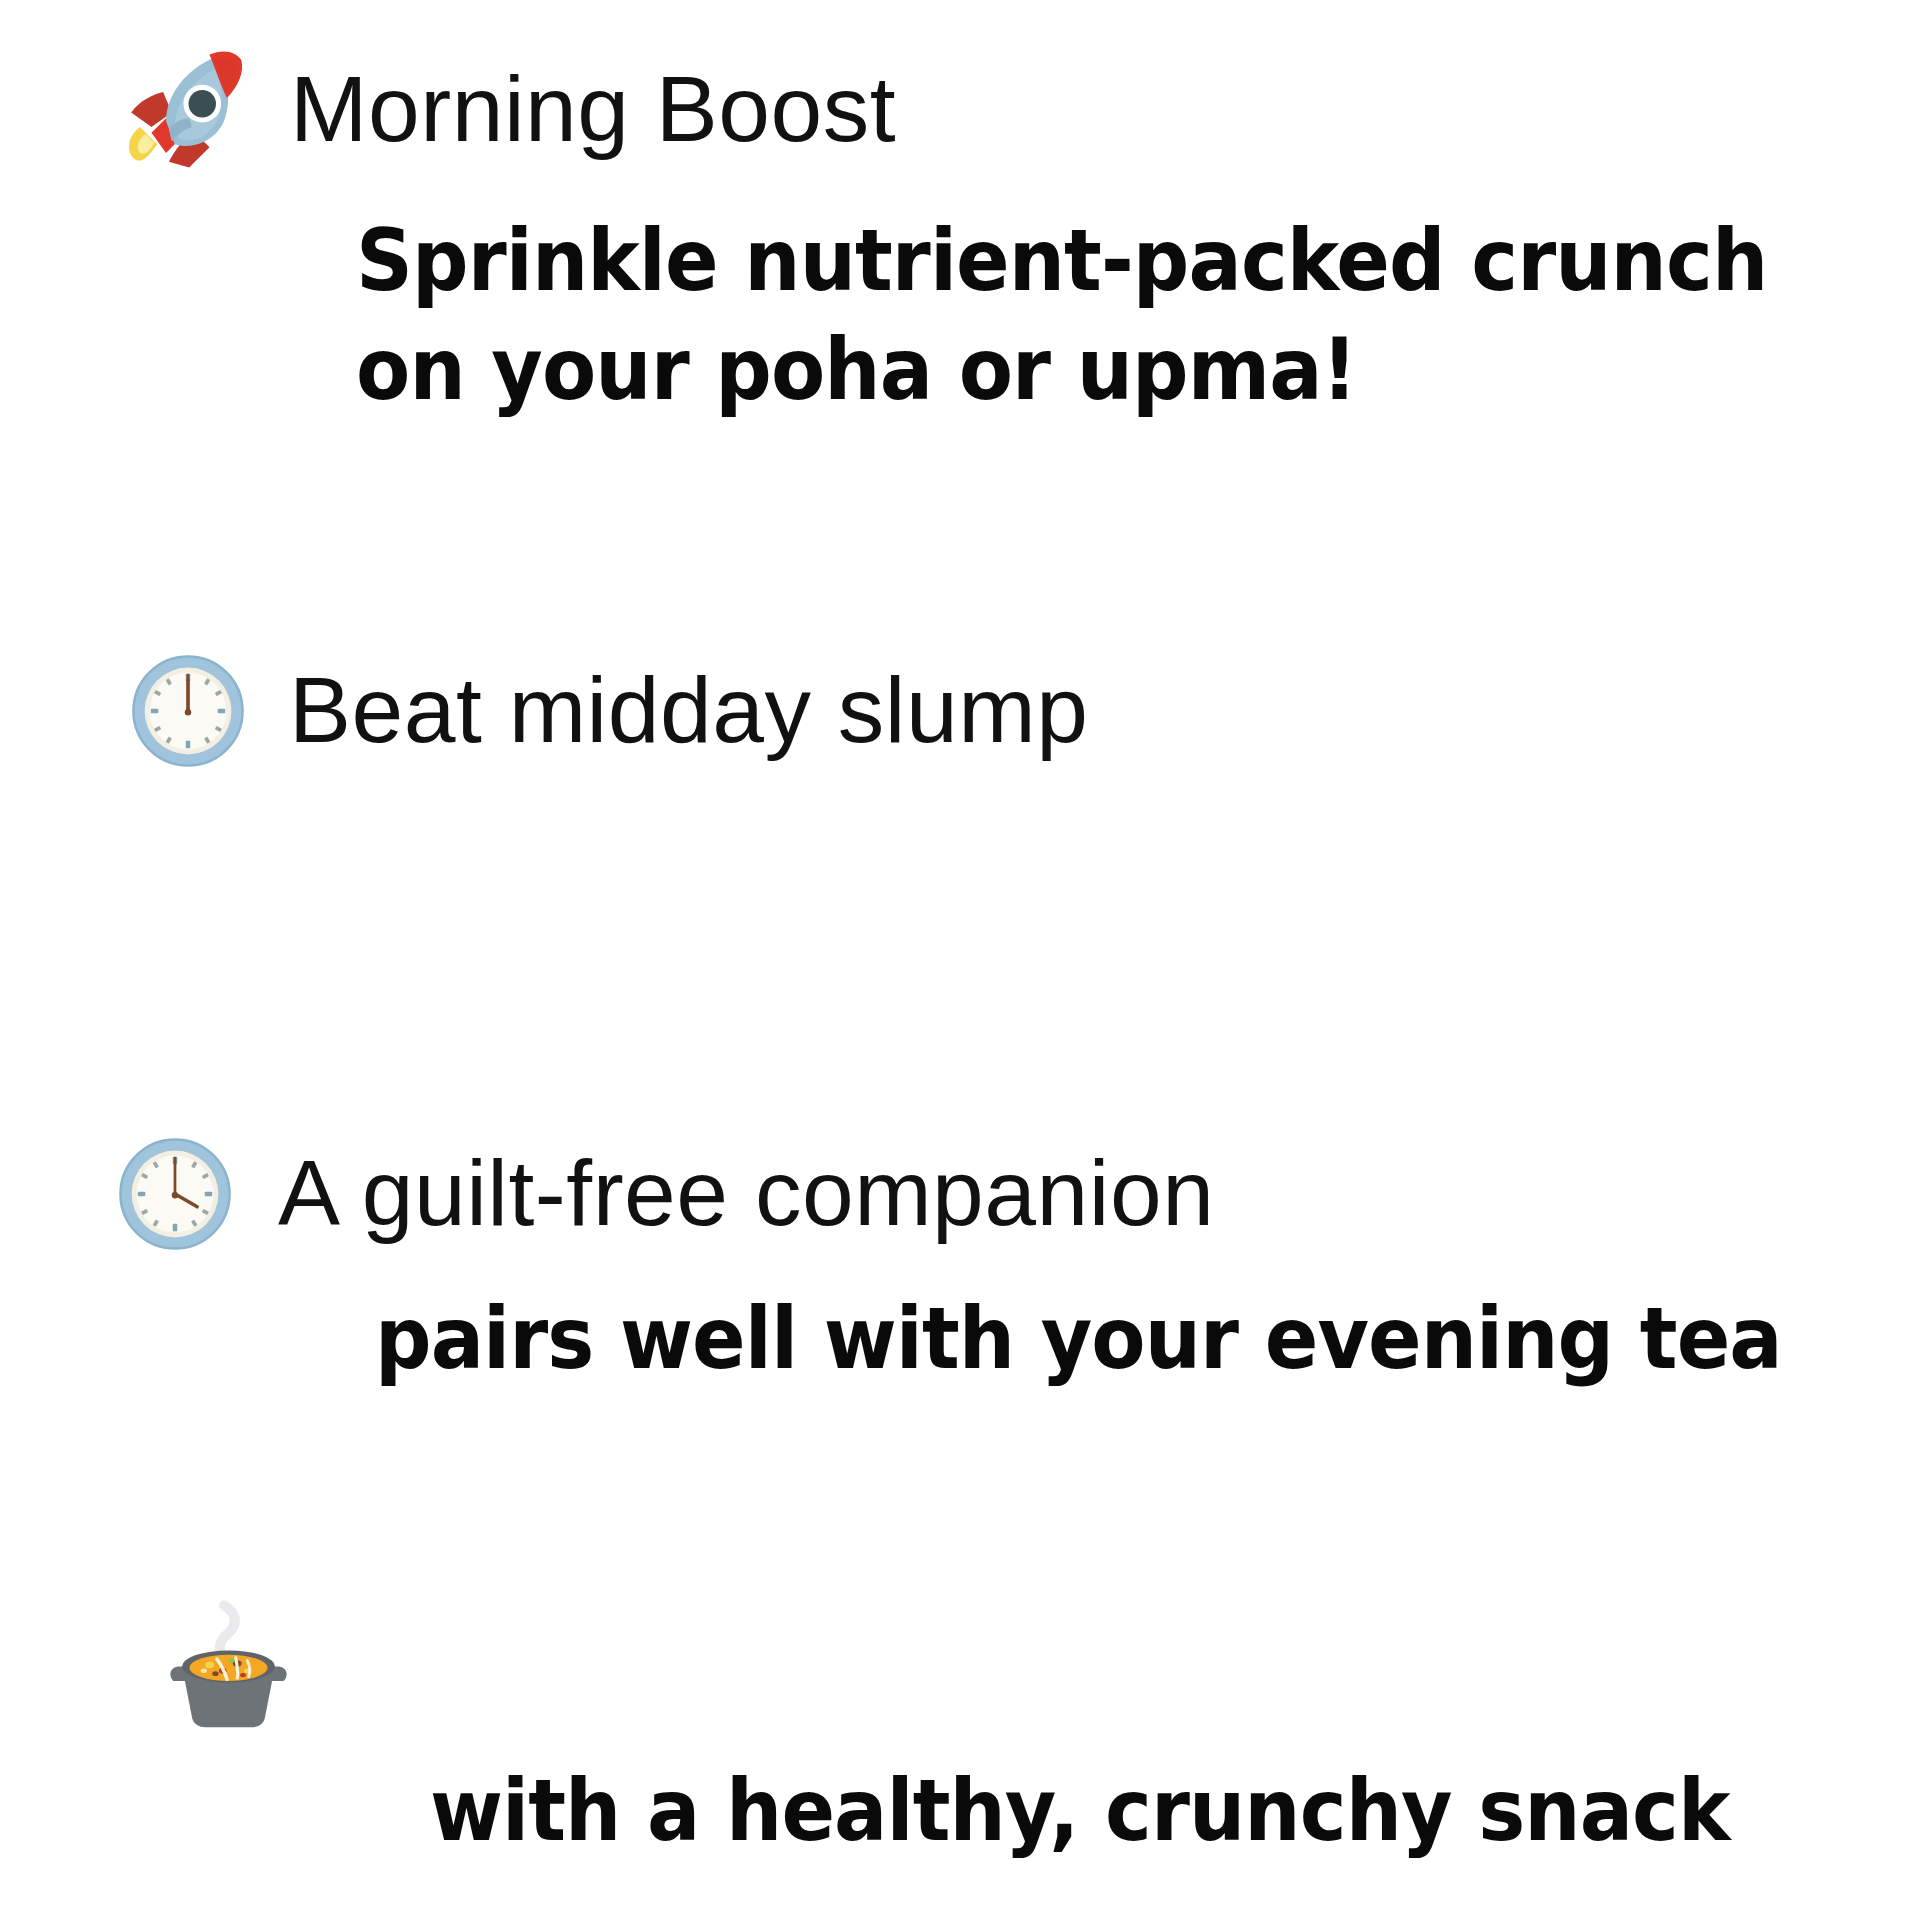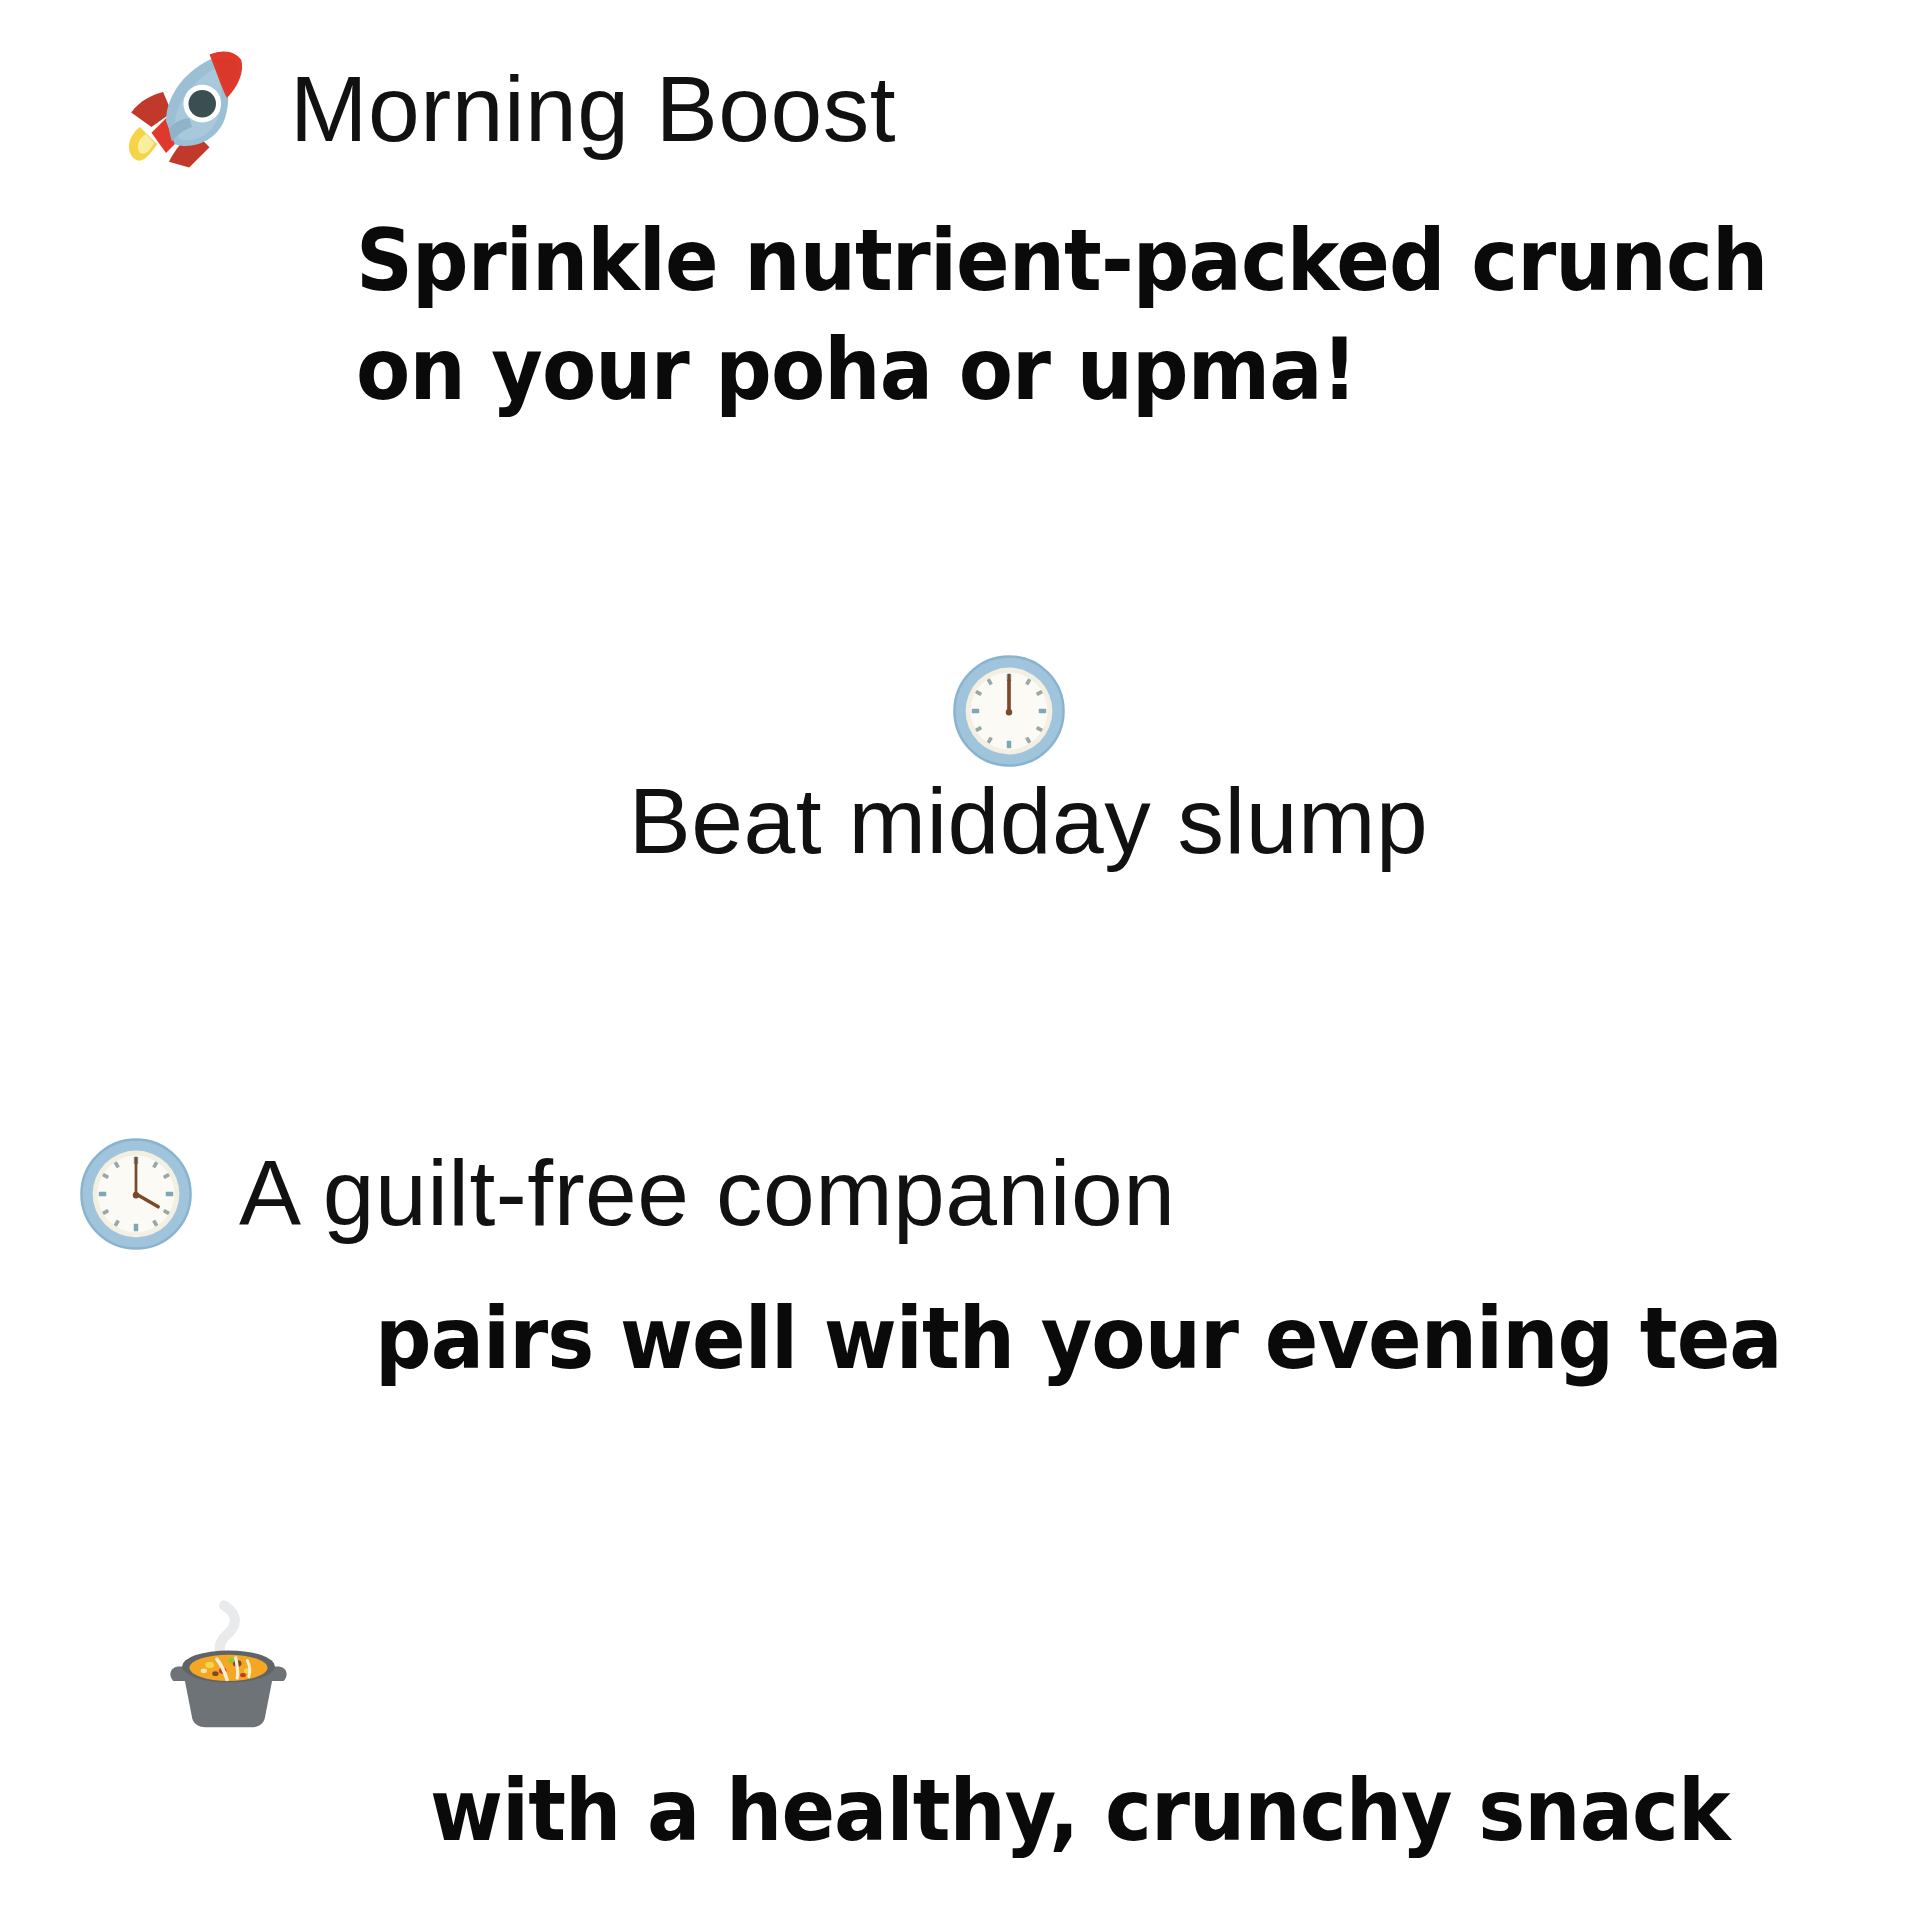--- a/index.html
+++ b/index.html
@@ -67,26 +67,26 @@
   
   .ico-svg { display: block; }
 
   
   #block-0 { top: 37px; }
   #block-0 .head-row { padding-left: 108px; }
   #block-0 .emoji { width: 145px; height: 145px; margin-right: 37px; }
   #block-0 .lines { padding-left: 340px; margin-top: 25px; margin-left: 16px; }
 
   #block-1 { top: 649px; }
-  #block-1 .head-row { padding-left: 126px; flex-direction: column; }
+  #block-1 .head-row { padding-left: 126px; }
   #block-1 .emoji { width: 124px; height: 124px; margin-right: 39px; }
   #block-1 .lines { padding-left: 355px; margin-top: 29px; }
 
   #block-2 { top: 1132px; }
-  #block-2 .head-row { padding-left: 74px; }
+  #block-2 .head-row { padding-left: 113px; }
   #block-2 .emoji { width: 124px; height: 124px; margin-right: 41px; }
   #block-2 .lines { padding-left: 375px; margin-top: 29px; }
 
   #block-3 { top: 1591px; }
   #block-3 .head-row { padding-left: 156px; }
   #block-3 .emoji { width: 145px; height: 145px; margin-right: 33px; }
   #block-3 .lines { padding-left: 340px; margin-top: 21px; text-align: center; }
 </style>
 </head>
 <body>

